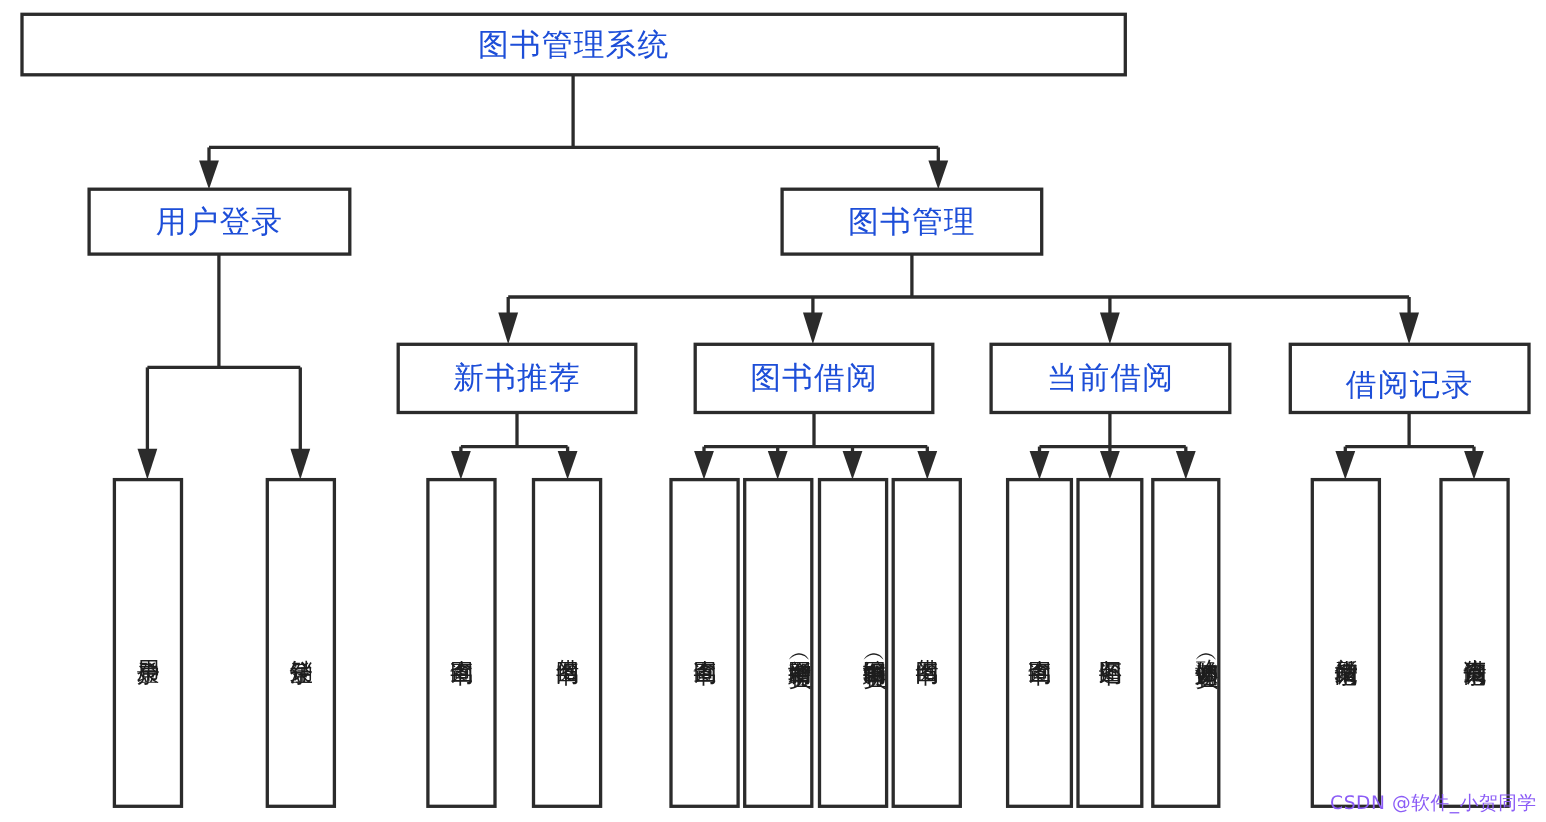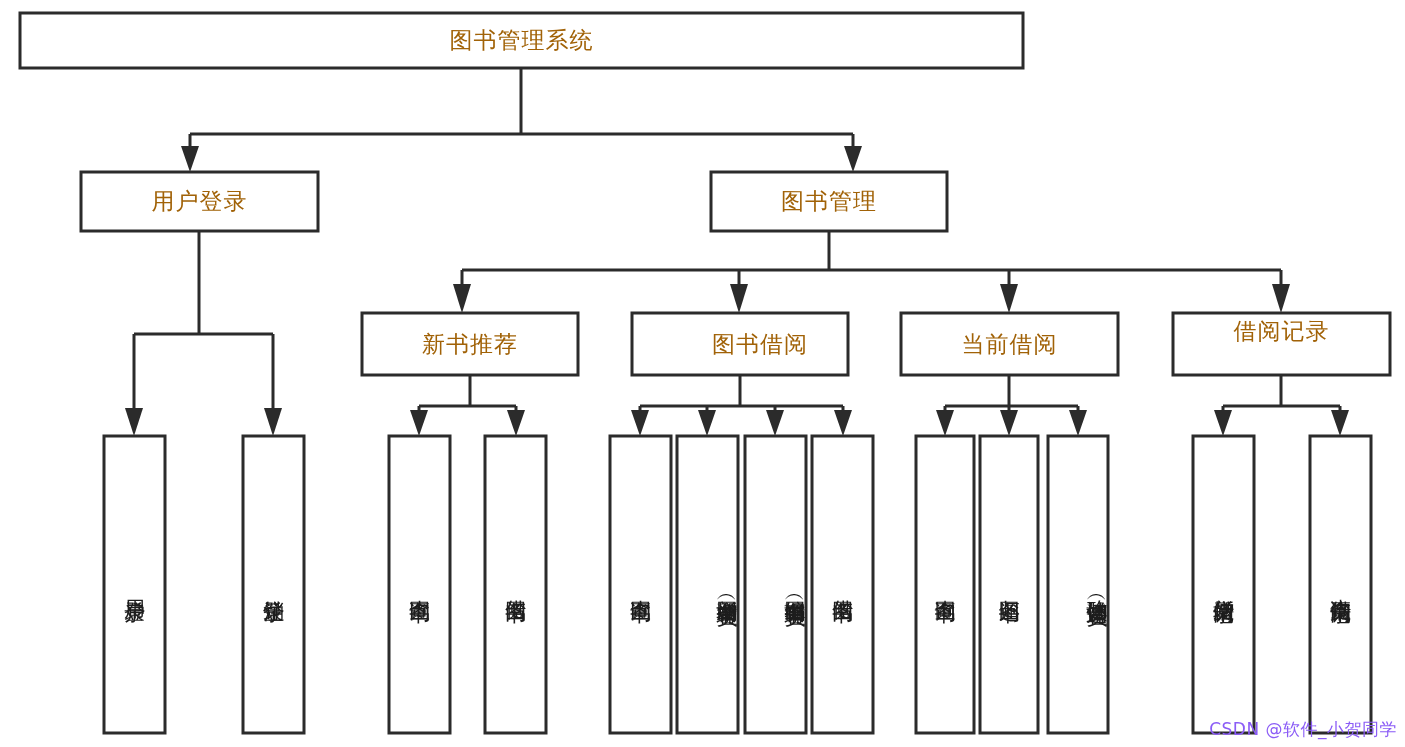--- a/index.html
+++ b/index.html
@@ -56,23 +56,23 @@
     color: #1d1d1d;
     white-space: nowrap;
     pointer-events: none;
   }
   .hlabel-wrap {
     position: absolute;
     display: flex;
     align-items: center;
     justify-content: center;
     font-family: "DejaVu Sans", "Liberation Sans", sans-serif;
-    font-size: 23px;
+    font-size: 28px;
     letter-spacing: 1px;
-    color: #a16207;
+    color: #1d4ed8;
     white-space: nowrap;
     pointer-events: none;
   }
   #watermark {
     position: absolute;
     right: 8px;
     bottom: 6px;
     font-family: "DejaVu Sans", "Liberation Sans", sans-serif;
     font-size: 17px;
     color: #8b5cf6;
@@ -187,25 +187,25 @@
   </svg>
 
   <div class="hlabel-wrap" style="left:20px; top:13px; width:1003px; height:55px;">图书管理系统</div>
 
   <div class="hlabel-wrap" style="left:81px; top:172px; width:237px; height:59px;">用户登录</div>
 
   <div class="hlabel-wrap" style="left:362px; top:313px; width:216px; height:62px;">新书推荐</div>
 
   <div class="hlabel-wrap" style="left:711px; top:172px; width:236px; height:59px;">图书管理</div>
 
-  <div class="hlabel-wrap" style="left:632px; top:313px; width:216px; height:62px;padding-left:20px;">图书借阅</div>
+  <div class="hlabel-wrap" style="left:632px; top:313px; width:216px; height:62px;">图书借阅</div>
 
   <div class="hlabel-wrap" style="left:901px; top:313px; width:217px; height:62px;">当前借阅</div>
 
-  <div class="hlabel-wrap" style="left:1173px; top:300px; width:217px; height:62px;">借阅记录</div>
+  <div class="hlabel-wrap" style="left:1173px; top:319px; width:217px; height:62px;">借阅记录</div>
 
   <div class="vlabel-wrap" style="left:104px; top:436px; width:61px; height:297px;">用户登录</div>
 
   <div class="vlabel-wrap" style="left:243px; top:436px; width:61px; height:297px;">注销登录</div>
 
   <div class="vlabel-wrap" style="left:389px; top:436px; width:61px; height:297px;">查询图书</div>
 
   <div class="vlabel-wrap" style="left:485px; top:436px; width:61px; height:297px;">借阅图书</div>
 
   <div class="vlabel-wrap" style="left:610px; top:436px; width:61px; height:297px;">查询图书</div>

